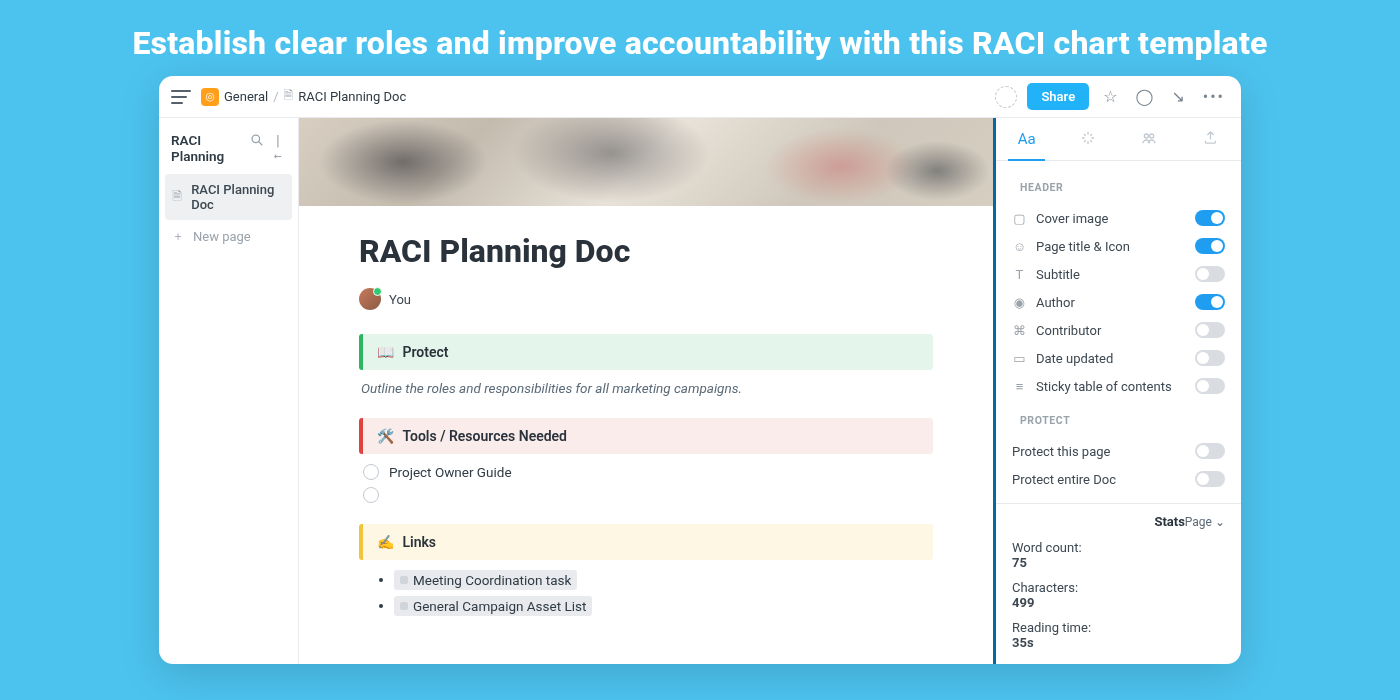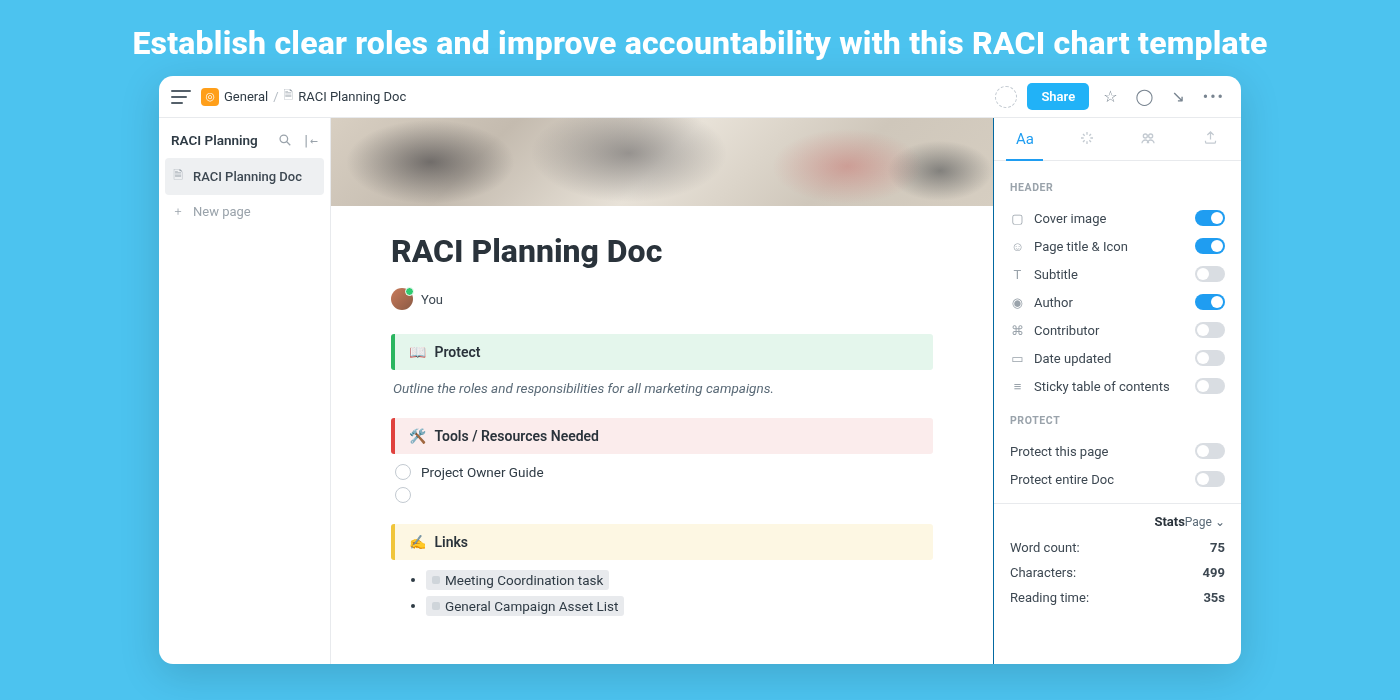--- a/index.html
+++ b/index.html
@@ -13,21 +13,21 @@
     .space-badge { width:18px; height:18px; background:#ff9f1a; border-radius:4px; display:inline-flex; align-items:center; justify-content:center; color:#fff; font-size:11px; }
     .crumb { font-size:13px; color:#2f3b45; display:flex; align-items:center; gap:5px; }
     .crumb .sep { color:#b5bcc3; }
     .crumb .doc-ic { color:#9aa3ab; font-size:12px; }
     .top-spacer { flex:1; }
     .dashed-circle { width:22px; height:22px; border:1.5px dashed #c3cad1; border-radius:50%; }
     .share-btn { background:#21b2f7; color:#fff; border:none; padding:6px 14px; border-radius:5px; font-size:13px; font-weight:600; cursor:pointer; }
     .top-ic { color:#788490; font-size:16px; cursor:pointer; padding:0 4px; }
     .dots { letter-spacing:2px; }
     .body { display:flex; flex:1; overflow:hidden; }
-    .sidebar { width:172px; border-right:1px solid #e8eaed; flex-shrink:0; }
+    .sidebar { width:140px; border-right:1px solid #e8eaed; flex-shrink:0; }
     .sb-head { display:flex; align-items:center; justify-content:space-between; padding:14px 12px 10px; }
     .sb-title { font-size:13.5px; font-weight:600; color:#2f3b45; }
     .sb-tools { display:flex; gap:10px; color:#9aa3ab; font-size:13px; }
     .sb-item { display:flex; align-items:center; gap:8px; padding:8px 12px; font-size:13px; color:#3d4852; cursor:pointer; }
     .sb-item.active { background:#eef0f2; border-radius:4px; margin:0 6px; padding:8px 6px; font-weight:500; }
     .sb-item .ic { color:#9aa3ab; font-size:12px; width:14px; text-align:center; }
     .sb-item.new { color:#9aa3ab; }
     .main { flex:1; overflow:hidden; display:flex; flex-direction:column; }
     .cover { height:88px; background:linear-gradient(135deg,#d8cfc2 0%,#c4bbaf 25%,#e8e2d8 50%,#cfc7bb 75%,#d6cec1 100%); position:relative; overflow:hidden; }
     .cover::before { content:''; position:absolute; inset:0; background:
@@ -44,38 +44,38 @@
     .block.purpose { background:#e4f6ec; border-color:#2bb560; color:#2a333b; }
     .block.tools { background:#fbecec; border-color:#e0423e; color:#2a333b; }
     .block.links { background:#fdf7e3; border-color:#f0c53b; color:#2a333b; }
     .desc { font-style:italic; color:#5a6a77; font-size:13.5px; margin:2px 0 22px 2px; }
     .check-row { display:flex; align-items:center; gap:10px; font-size:13.5px; color:#2f3b45; margin:7px 0 7px 4px; }
     .check-box { width:16px; height:16px; border:1.5px solid #c3cad1; border-radius:50%; flex-shrink:0; }
     .bullet-list { margin:8px 0 0 30px; }
     .bullet-list li { font-size:13.5px; color:#2f3b45; margin:6px 5px; }
     .chip { background:#e8eaed; padding:2px 6px; border-radius:3px; display:inline-flex; align-items:center; gap:5px; }
     .chip::before { content:''; width:8px; height:8px; background:#cfd5da; border-radius:2px; }
-    .inspector { width:248px; border-left:1px solid #0369a1; flex-shrink:0; overflow:auto; font-size:13px; }
+    .inspector { width:248px; border-left:3px solid #0369a1; flex-shrink:0; overflow:auto; font-size:13px; }
     .insp-tabs { display:flex; border-bottom:1px solid #e8eaed; }
     .insp-tab { flex:1; text-align:center; padding:12px 0; color:#9aa3ab; font-size:15px; cursor:pointer; position:relative; }
     .insp-tab.active { color:#1f9df1; }
     .insp-tab.active::after { content:''; position:absolute; bottom:-1px; left:20%; right:20%; height:2.5px; background:#1f9df1; }
     .insp-body { padding:14px 16px; }
-    .insp-lbl { font-size:10.5px; font-weight:700; letter-spacing:.6px; color:#9aa3ab; margin:6px 0 10px; }
+    .insp-lbl { font-size:10.5px; font-weight:700; letter-spacing:.6px; color:#9aa3ab; margin:6px 8px 10px; }
     .insp-row { display:flex; align-items:center; justify-content:space-between; padding:6px 0; color:#3d4852; }
     .insp-row .left { display:flex; align-items:center; gap:9px; }
     .insp-row .ic { color:#9aa3ab; width:15px; font-size:13px; text-align:center; }
     .toggle { width:30px; height:16px; border-radius:10px; position:relative; cursor:pointer; }
     .toggle::after { content:''; position:absolute; top:2px; width:12px; height:12px; background:#fff; border-radius:50%; }
     .toggle.on { background:#1f9df1; } .toggle.on::after { right:2px; }
     .toggle.off { background:#d9dde2; } .toggle.off::after { left:2px; }
     .insp-sep { height:1px; background:#e8eaed; margin:10px -16px; }
     .stats-head { display:flex; justify-content:flex-end; align-items:center; margin:8px 0 6px; color:#2a333b; font-weight:700; }
     .stats-head .sel { font-weight:400; font-size:12px; color:#5a6a77; }
-    .stat-row { display:flex; justify-content:space-between; padding:5px 0; color:#3d4852; }
+    .stat-row { display:flex; justify-content:space-between; padding:5px 0; color:#3d4852;flex-direction:column; }
     .stat-row .val { font-weight:700; }
     svg { display:block; }
   </style>
 </head>
 <body>
 
 <div class="hero">Establish clear roles and improve accountability with this RACI chart template</div>
 
 <div class="app-window">
 

